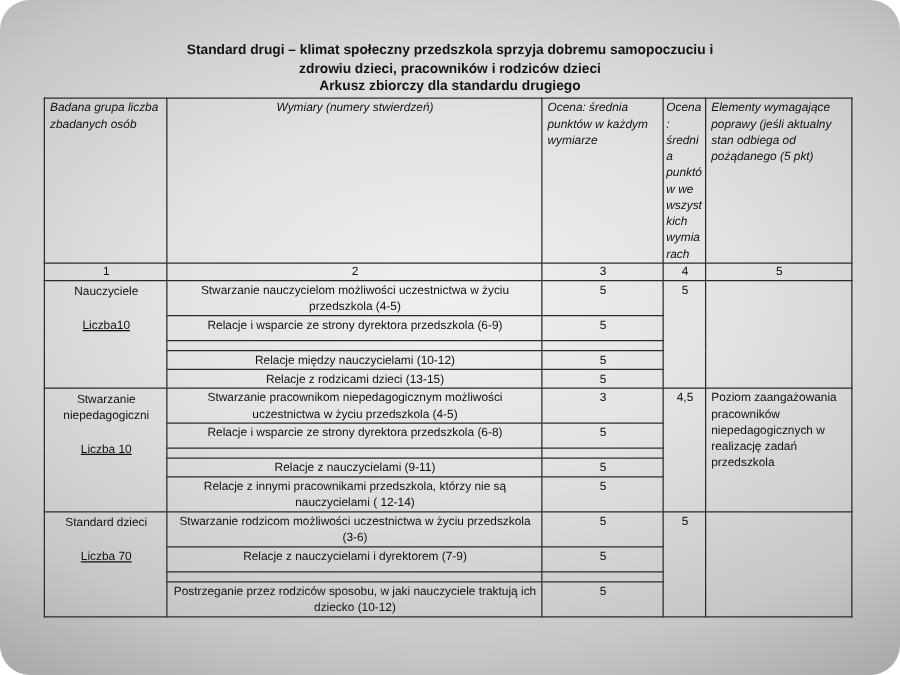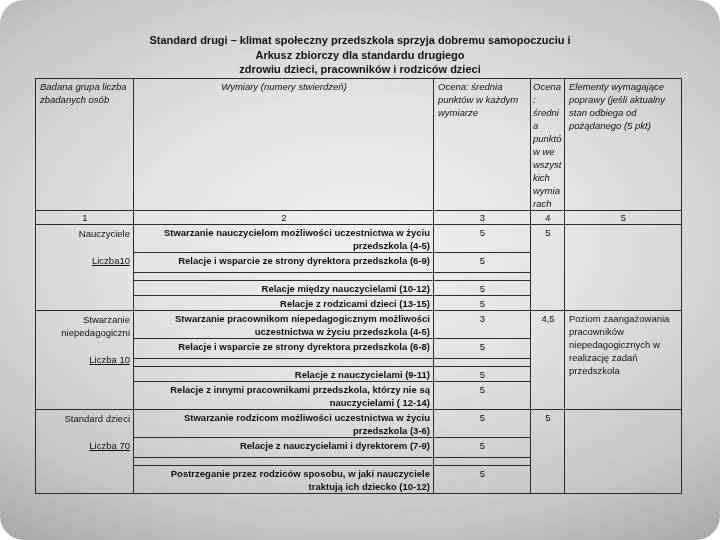--- a/index.html
+++ b/index.html
@@ -26,41 +26,41 @@
     font-size:9.5px; line-height:13px; color:#101010;
   }
   .grid td {
     border:1px solid #2b2b2b; vertical-align:top;
     padding:1px 3px 0 4px; overflow:hidden;
   }
   tr.hdr td { height:126px;font-style:italic; }
   td.center { text-align:center; }
   td.narrowhdr { padding:1px 1px 0 2px; overflow-wrap:anywhere; }
   tr.numrow td { height:14px; text-align:center; padding-top:0; }
-  td.grp { text-align:right; }
+  td.grp { text-align:center; }
   .gname { margin-top:1px; }
   .gcount { margin-top:14px;text-decoration:underline; }
-  td.wym { text-align:right;font-weight:bold; }
+  td.wym { text-align:center; }
   td.score { text-align:center; }
   td.avg { text-align:center; }
   td.improve { text-align:left; }
   tr.h2 td { height:28px; }
   tr.h1 td { height:20px; }
   tr.hs td { height:15px; }
   tr.gap td { height:8px; }
 </style>
 </head>
 <body>
 
 <div class="slide">
 
   <div class="title">
     <div>Standard drugi – klimat społeczny przedszkola sprzyja dobremu samopoczuciu i</div>
+    <div>zdrowiu dzieci, pracowników i rodziców dzieci</div>
     <div>Arkusz zbiorczy dla standardu drugiego</div>
-    <div>zdrowiu dzieci, pracowników i rodziców dzieci</div>
   </div>
 
   <table class="grid">
     <colgroup>
       <col style="width:98px">
         <col style="width:300px">
         <col style="width:97px">
       <col style="width:34px">
         <col style="width:117px">
     </colgroup>

